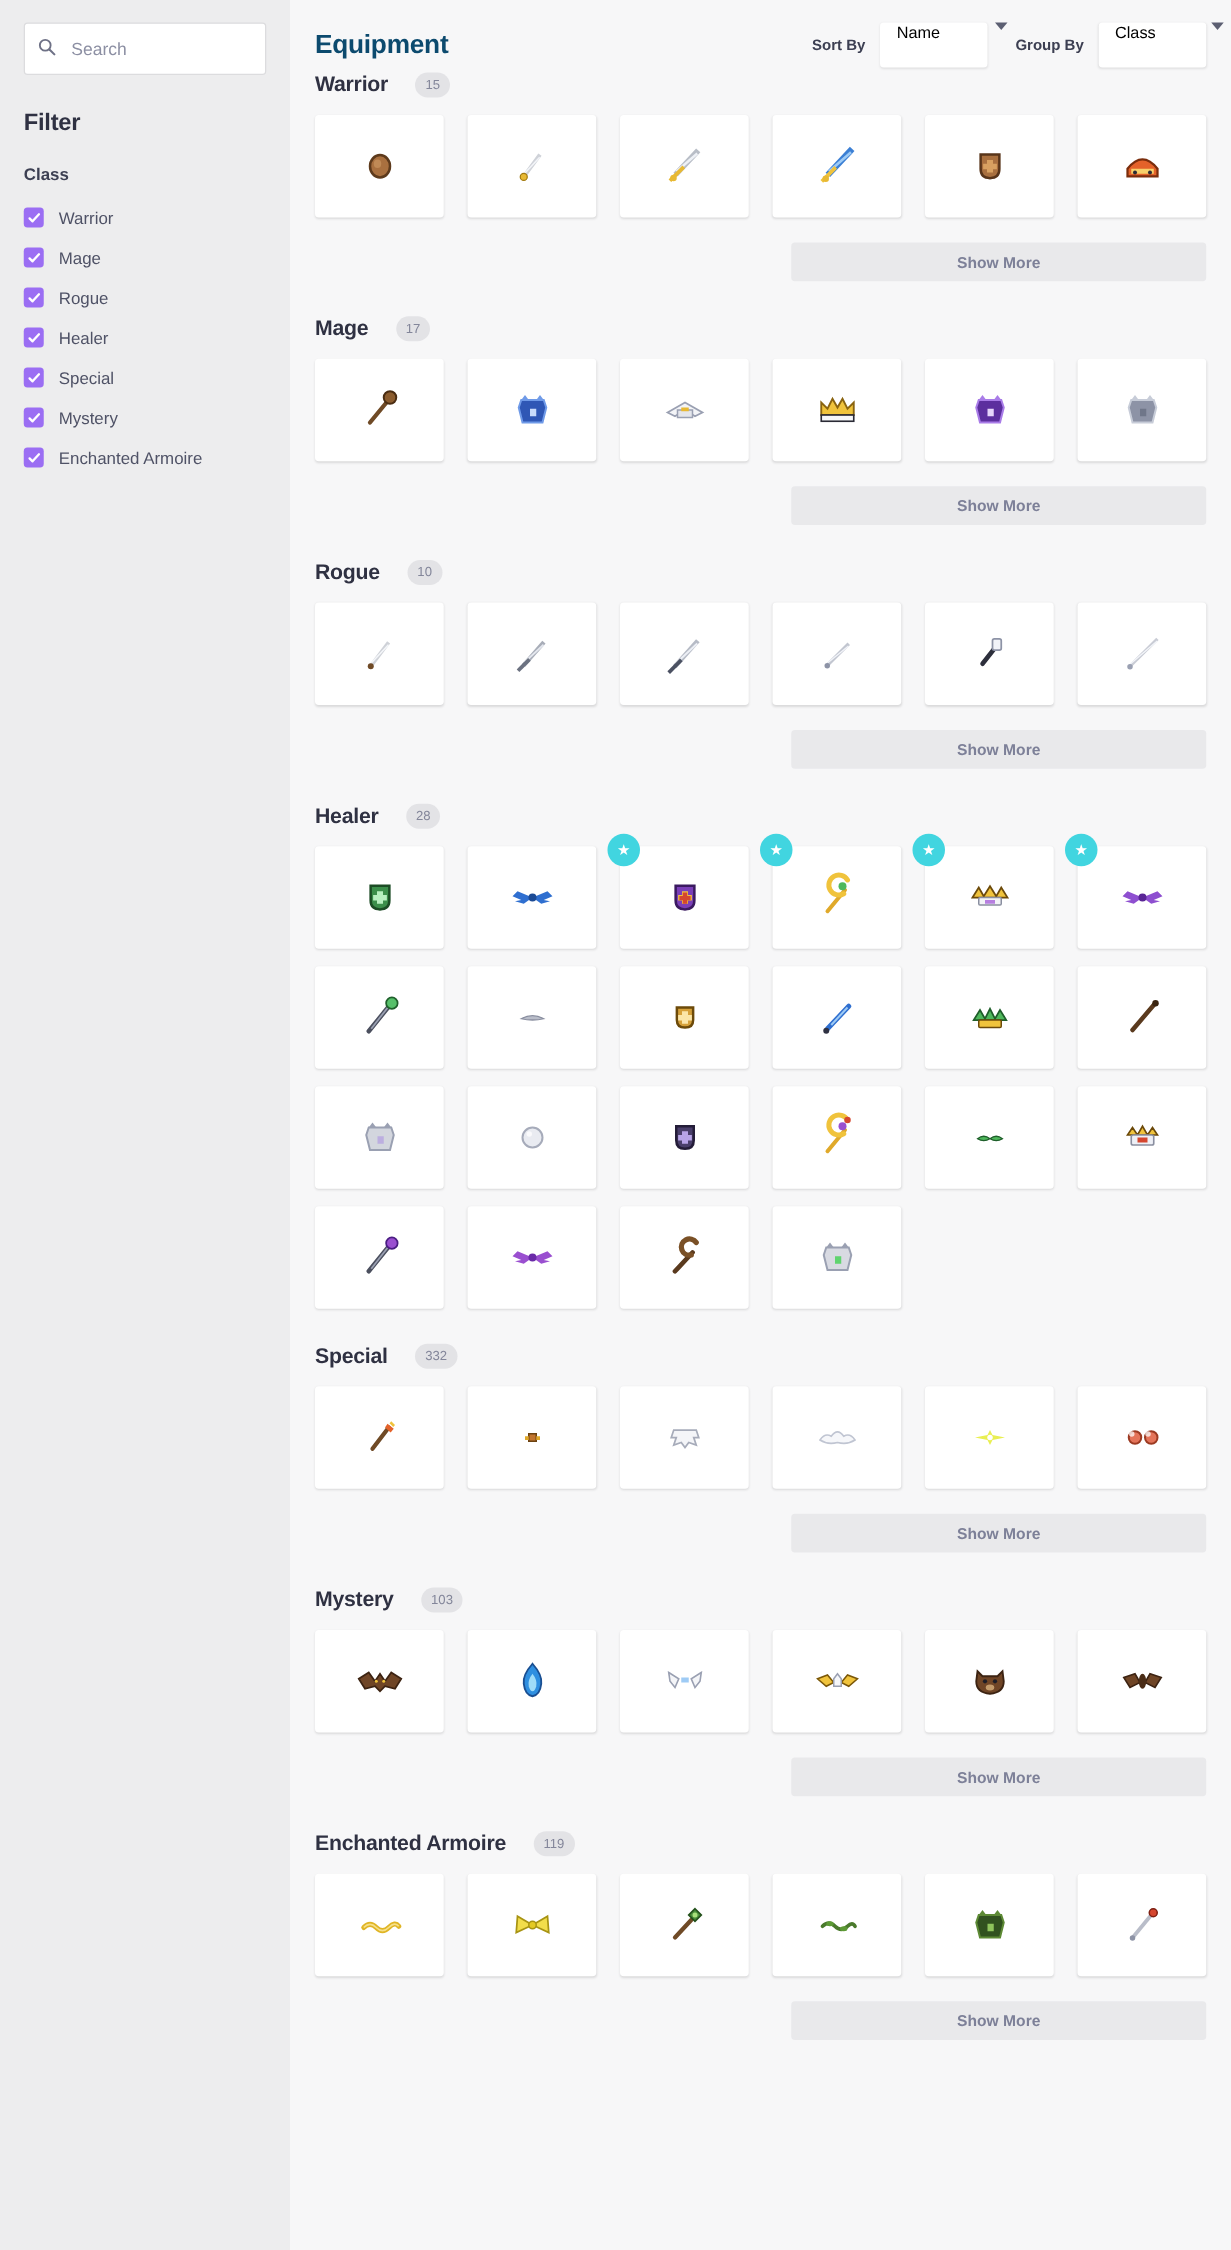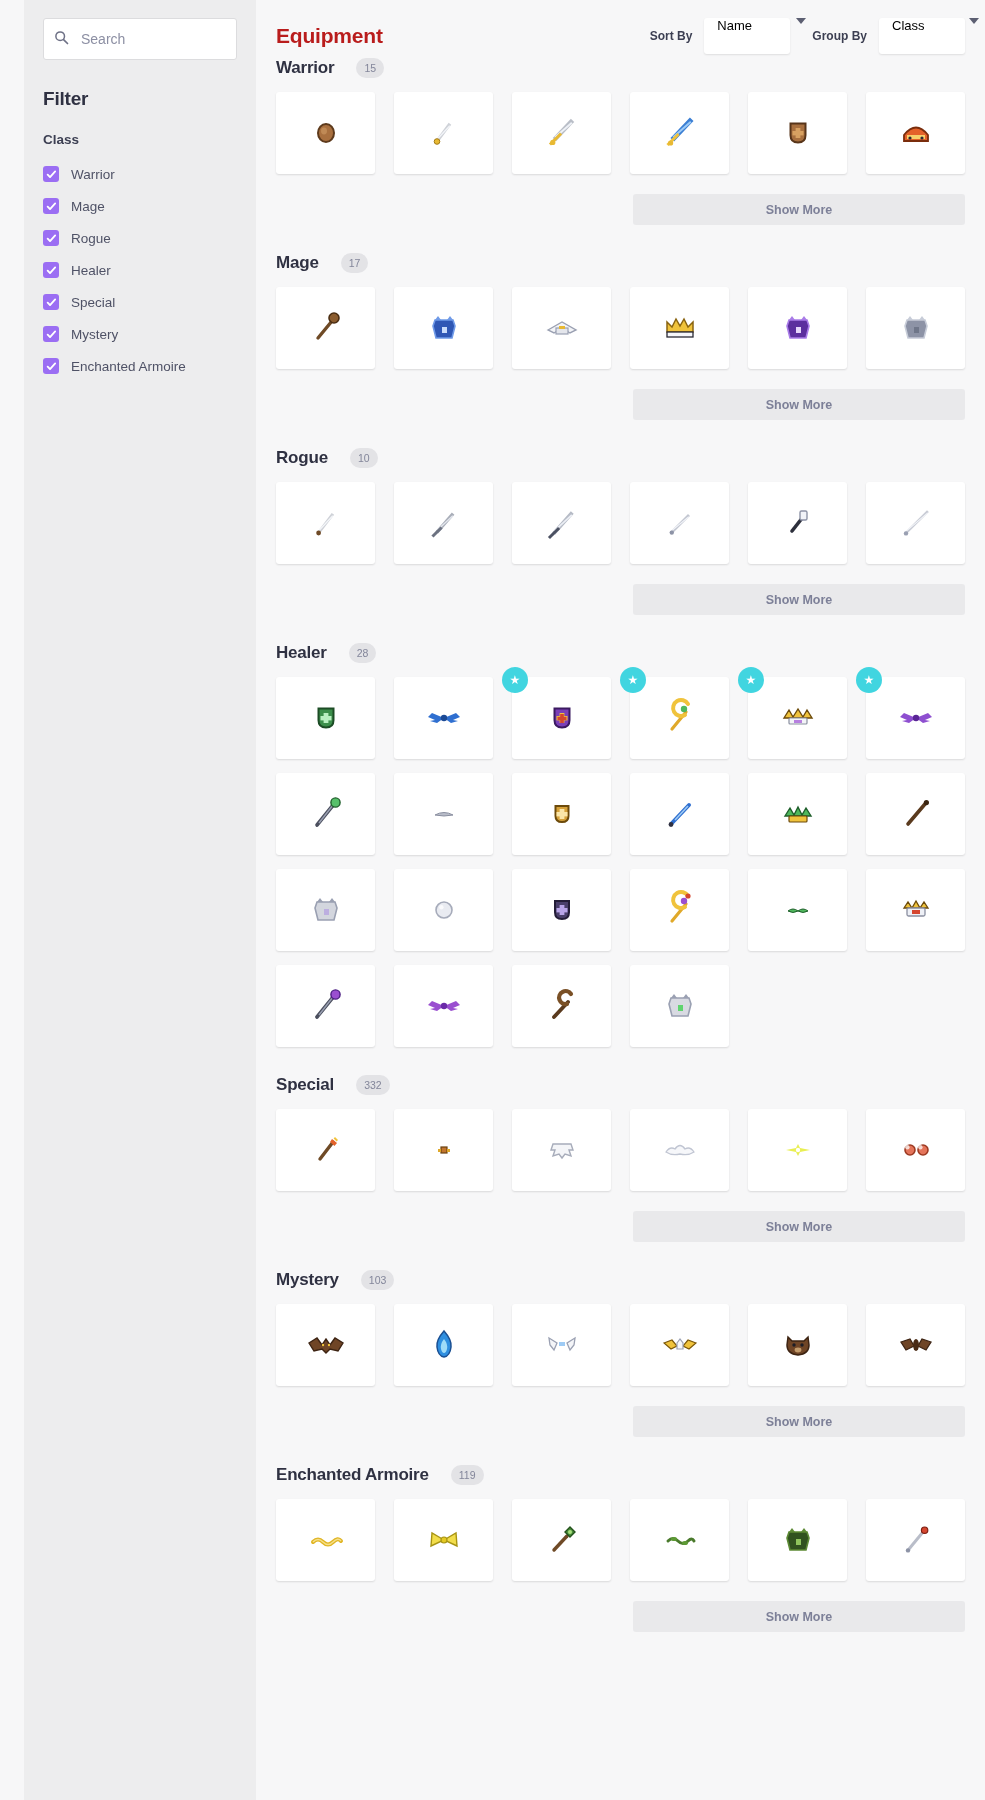--- a/index.html
+++ b/index.html
@@ -6,21 +6,21 @@
   html, body { margin: 0; padding: 0; }
   body {
     width: 985px;
     height: 1800px;
     background: #f7f7f8;
     font-family: "Liberation Sans", sans-serif;
     font-size: 13px;
     color: #4c4f69;
     overflow: hidden;
   }
-  .app { display: flex; width: 985px; height: 1800px; padding-left: 24px; }
+  .app { display: flex; width: 985px; height: 1800px; }
 
   
   .sidebar {
     width: 232px;
     flex: 0 0 232px;
     background: #ededee;
     padding: 18px 19px 0 19px;
   }
   .search-box {
     position: relative;
@@ -91,21 +91,21 @@
   }
   .topbar {
     display: flex;
     align-items: center;
     padding: 20px 20px 0 20px;
     height: 52px;
   }
   .page-title {
     font-size: 21px;
     font-weight: bold;
-    color: #b91c1c;
+    color: #0c4a6e;
     letter-spacing: -0.2px;
     flex: 0 0 auto;
   }
   .topbar-spacer { flex: 1; }
   .ctl-label {
     font-size: 12px;
     font-weight: bold;
     color: #3c3f52;
     margin-right: 12px;
   }

